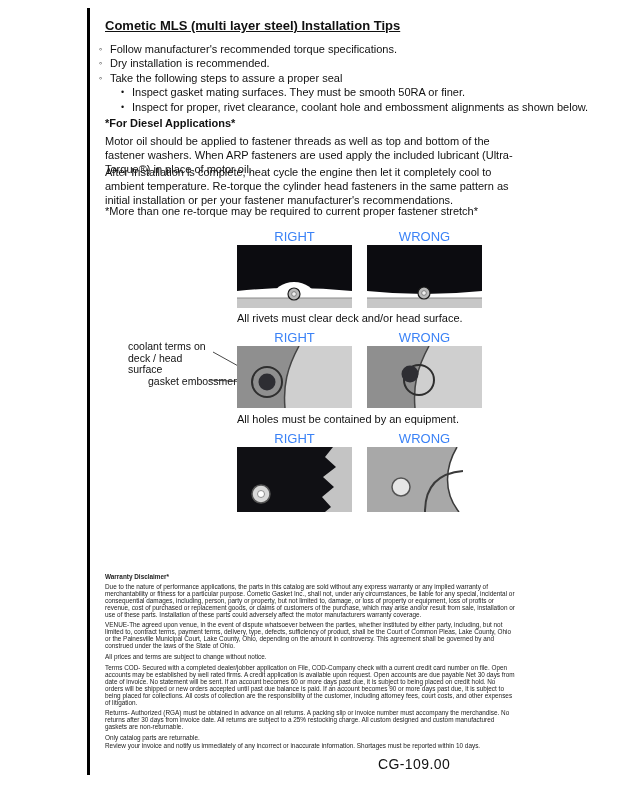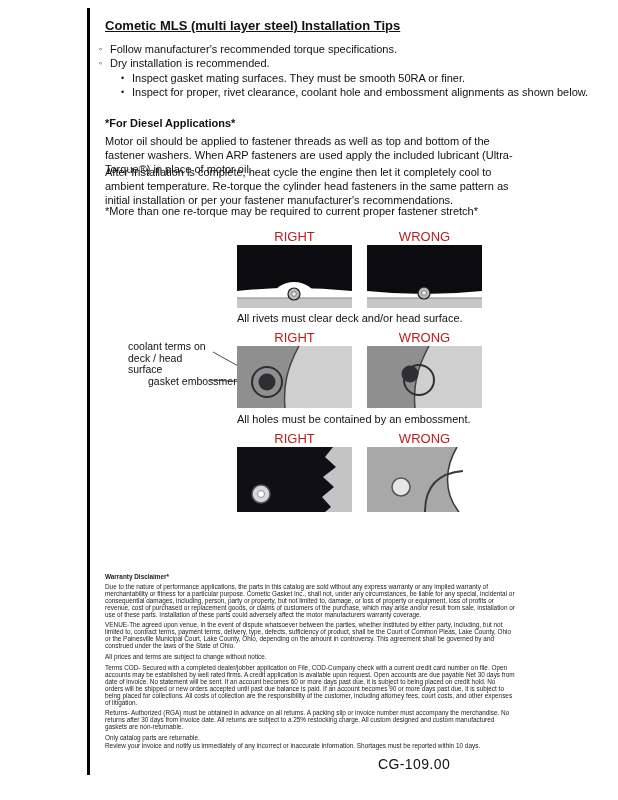--- a/index.html
+++ b/index.html
@@ -14,21 +14,21 @@
   .tip { margin-bottom:1px; white-space:nowrap; }
   .bullet-glyph { display:inline-block; width:11px; font-size:9px; vertical-align:1px; }
   .tip.sub { margin-left:22px; }
 
   .diesel-heading { position:absolute; left:105px; top:117px; font-size:11px; font-weight:bold; }
   .para { position:absolute; left:105px; width:410px; font-size:11px; line-height:1.28; }
   #para1 { top:134px; }
   #para2 { top:165px; }
   #note  { top:204px; }
 
-  .dg-head { position:absolute; width:115px; text-align:center; font-size:13px; color:#b91c1c; }
+  .dg-head { position:absolute; width:115px; text-align:center; font-size:13px; color:#3b82f6; }
   .panel { position:absolute; width:115px; }
   .panel svg { display:block; }
   .caption { position:absolute; left:237px; font-size:11px; line-height:1.2; }
   .dlabel { position:absolute; font-size:10.5px; line-height:1.1; }
   .leaders { position:absolute; left:205px; top:346px; }
 
   .legal { position:absolute; left:105px; top:574px; width:410px; font-size:6.4px; line-height:1.08; color:#222; }
   .legal h3 { margin:0 0 3px 0; font-size:6.4px; font-weight:bold; }
   .legal p { margin:0 0 4px 0; }
   .legal p.tight { margin-bottom:1px; }
@@ -42,20 +42,23 @@
   <div class="leftbar"></div>
 
   <div class="title">Cometic MLS (multi layer steel) Installation Tips</div>
 
   <div class="tips">
     <div class="tip">
       <span class="bullet-glyph">◦</span><span>Follow manufacturer's recommended torque specifications.</span>
     </div>
     <div class="tip">
       <span class="bullet-glyph">◦</span><span>Dry installation is recommended.</span>
+    </div>
+    <div class="tip">
+      <span class="bullet-glyph">◦</span><span>Take the following steps to assure a proper seal</span>
     </div>
     <div class="tip sub">
       <span class="bullet-glyph">•</span><span>Inspect gasket mating surfaces.  They must be smooth 50RA or finer.</span>
     </div>
     <div class="tip sub">
       <span class="bullet-glyph">•</span><span>Inspect for proper, rivet clearance, coolant hole and embossment alignments as shown below.</span>
     </div>
   </div>
 
   <div class="diesel-heading">*For Diesel Applications*</div>
@@ -111,21 +114,21 @@
   </div>
   <div class="panel" style="left:367px; top:346px;">
     <svg width="115" height="62" viewBox="0 0 115 62">
       <rect width="115" height="62" fill="#cfcfcf"></rect>
       <path d="M0,0 L62,0 C50,22 46,40 48,62 L0,62 Z" fill="#8f8f8f"></path>
       <path d="M62,0 C50,22 46,40 48,62" fill="none" stroke="#444" stroke-width="1.5"></path>
       <circle cx="52" cy="34" r="15" fill="none" stroke="#2e2e2e" stroke-width="2"></circle>
       <circle cx="43" cy="28" r="8.5" fill="#2e2e33"></circle>
     </svg>
   </div>
-  <div class="caption" style="top:413px;">All holes must be contained by an embossment.</div>
+  <div class="caption" style="top:413px;">All holes must be contained by an equipment.</div>
 
   <div class="dg-head" style="left:237px; top:431px;">RIGHT</div>
   <div class="dg-head" style="left:367px; top:431px;">WRONG</div>
 
   <div class="panel" style="left:237px; top:447px;">
     <svg width="115" height="65" viewBox="0 0 115 65">
       <rect width="115" height="65" fill="#ffffff"></rect>
       <rect x="80" width="35" height="65" fill="#c4c4c4"></rect>
       <path d="M0,0 H96 L88,10 L99,20 L86,30 L97,40 L85,50 L94,60 L88,65 H0 Z" fill="#101014"></path>
       <circle cx="24" cy="47" r="9" fill="#d8d8d8" stroke="#555" stroke-width="1.5"></circle>

